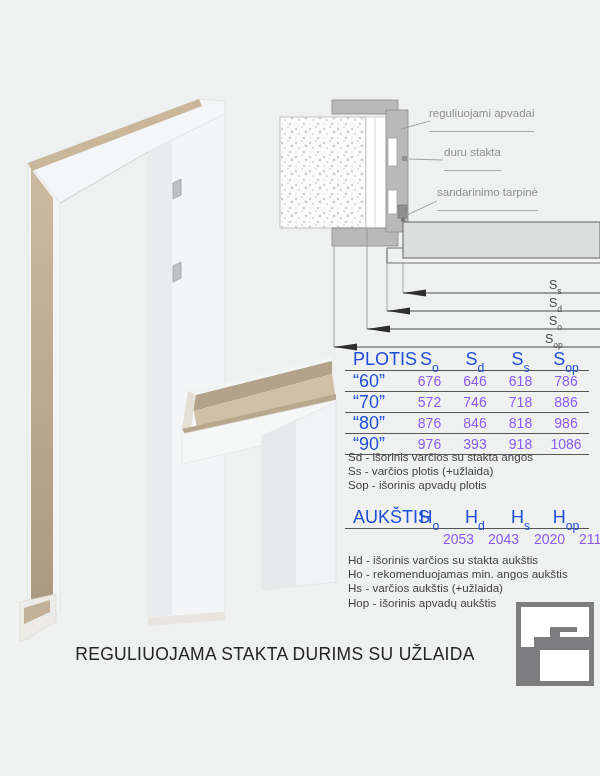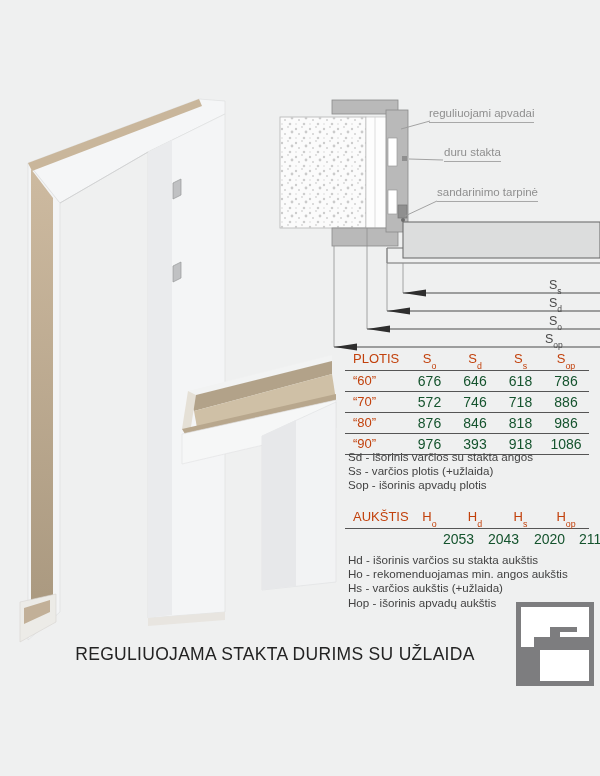--- a/index.html
+++ b/index.html
@@ -7,34 +7,34 @@
     width:600px;height:776px;position:relative;overflow:hidden;
     background:#eff0f0;
     font-family:"Liberation Sans", sans-serif;
     -webkit-font-smoothing:antialiased;
   }
   .abs{position:absolute;}
   svg{display:block;}
   
   .callout{
     color:#8f8f8f;font-size:11.5px;line-height:13px;white-space:nowrap;
-    border-bottom:1px solid #a8a8a8;padding-bottom:2px;
+    border-bottom:1px solid #a8a8a8;padding-bottom:11px;
   }
   
   .dim{color:#4a4a4a;font-size:12.5px;white-space:nowrap;}
   .dim sub,.hdrcell sub{font-size:.68em;position:relative;top:.22em;line-height:0;}
   
   .grid{display:grid;grid-template-columns:62px 45px 46px 45px 46px;}
   .cell{
-    font-size:13px;color:#c2410c;height:20px;line-height:20px;
+    font-size:18px;color:#1d4ed8;height:20px;line-height:20px;
     border-bottom:1px solid #555;white-space:nowrap;
   }
   .hdrcell{text-align:center;}
   .namecell{text-align:left;padding-left:8px;}
-  .numcell{text-align:center;font-size:14px;color:#14532d;}
+  .numcell{text-align:center;font-size:14px;color:#8b5cf6;}
   .noline{border-bottom:none;margin-left:36px;}
   .hrow{height:22px;line-height:22px;}
   .legend{font-size:11.6px;line-height:14.2px;color:#424242;white-space:nowrap;}
   .title{
     font-size:17.5px;color:#232323;letter-spacing:.3px;white-space:nowrap;
     text-align:center;width:440px;
   }
 </style>
 </head>
 <body>

